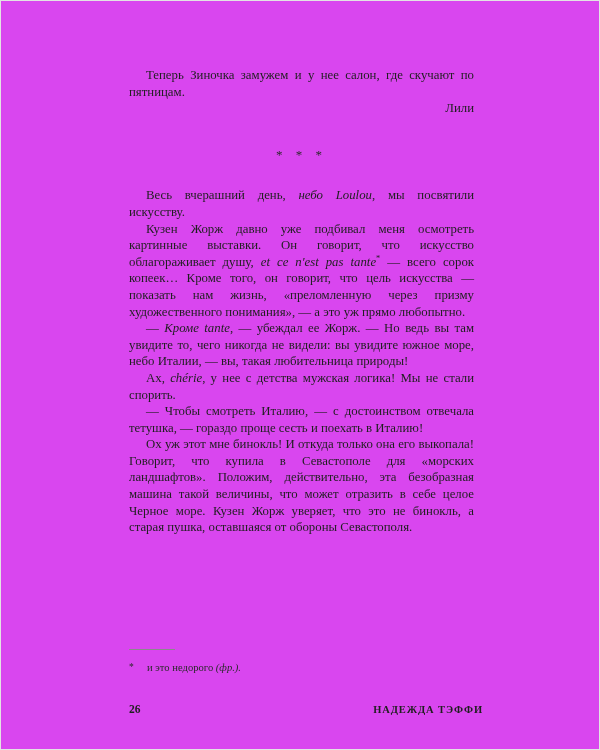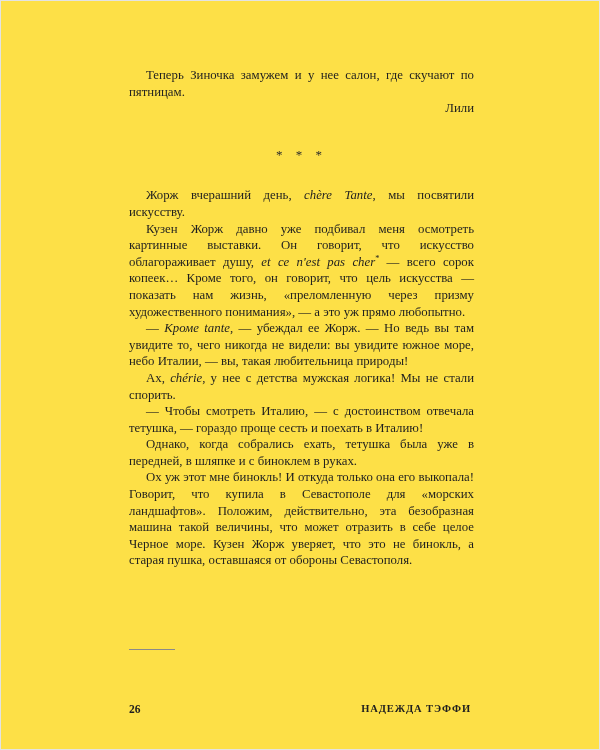--- a/index.html
+++ b/index.html
@@ -4,21 +4,21 @@
 <style>
   * { margin: 0; padding: 0; box-sizing: border-box; }
   html, body {
     width: 600px; height: 750px;
     background: #f4f4f4;
     font-family: "Liberation Serif", "DejaVu Serif", serif;
   }
   .page {
     position: relative;
     width: 600px; height: 750px;
-    background: #fde047;
+    background: #d946ef;
     border: 1px solid #e3e3e3;
     color: #1f1f1f;
   }
   .text-block {
     position: absolute;
     left: 128px; top: 66px;
     width: 345px;
     font-size: 12.8px;
     line-height: 16.6px;
     text-align: justify;
@@ -55,52 +55,52 @@
     color: #2a2a2a;
   }
   .fn-marker {
     display: inline-block;
     width: 18px;
     font-size: 9.5px;
     vertical-align: 1px;
   }
   .footer {
     position: absolute;
-    left: 128px; right: 128px; top: 702px;
+    left: 128px; right: 116px; top: 702px;
     display: flex;
     justify-content: space-between;
-    align-items: flex-start;
+    align-items: center;
     font-weight: 700;
     gap: 35px;
   }
   .page-number { font-size: 11.5px; }
   .author { font-size: 10.5px; letter-spacing: 0.9px; }
 </style>
 </head>
 <body>
 
 <div class="page">
 
   <div class="text-block">
     <p class="para">Теперь Зиночка замужем и у нее салон, где скучают по пятницам.</p>
     <p class="para signature">Лили</p>
     <div class="section-break">* * *</div>
     <div id="paragraphs">
-        <p class="para"><span>Жорж вчерашний день, </span><span class="italic">chère Tante</span><span>, мы посвятили искусству.</span></p>
-        <p class="para"><span>Кузен Жорж давно уже подбивал меня осмотреть картинные выставки. Он говорит, что искусство облагораживает душу, </span><span class="italic">et ce n'est pas cher</span><sup>*</sup><span> — всего сорок копеек… Кроме того, он говорит, что цель искусства — показать нам жизнь, «преломленную через призму художественного понимания», — а это уж прямо любопытно.</span></p>
+        <p class="para"><span>Весь вчерашний день, </span><span class="italic">небо Loulou</span><span>, мы посвятили искусству.</span></p>
+        <p class="para"><span>Кузен Жорж давно уже подбивал меня осмотреть картинные выставки. Он говорит, что искусство облагораживает душу, </span><span class="italic">et ce n'est pas tante</span><sup>*</sup><span> — всего сорок копеек… Кроме того, он говорит, что цель искусства — показать нам жизнь, «преломленную через призму художественного понимания», — а это уж прямо любопытно.</span></p>
         <p class="para"><span>— </span><span class="italic">Кроме tante</span><span>, — убеждал ее Жорж. — Но ведь вы там увидите то, чего никогда не видели: вы увидите южное море, небо Италии, — вы, такая любительница природы!</span></p>
         <p class="para"><span>Ах, </span><span class="italic">chérie</span><span>, у нее с детства мужская логика! Мы не стали спорить.</span></p>
         <p class="para"><span>— Чтобы смотреть Италию, — с достоинством отвечала тетушка, — гораздо проще сесть и поехать в Италию!</span></p>
-        <p class="para"><span>Однако, когда собрались ехать, тетушка была уже в передней, в шляпке и с биноклем в руках.</span></p>
         <p class="para"><span>Ох уж этот мне бинокль! И откуда только она его выкопала! Говорит, что купила в Севастополе для «морских ландшафтов». Положим, действительно, эта безобразная машина такой величины, что может отразить в себе целое Черное море. Кузен Жорж уверяет, что это не бинокль, а старая пушка, оставшаяся от обороны Севастополя.</span></p>
       </div>
   </div>
 
   <div class="footnote-area">
     <div class="footnote-rule"></div>
+    <p class="footnote"><span class="fn-marker">*</span><span>и это недорого </span><span class="italic">(фр.).</span></p>
   </div>
 
   <div class="footer">
     <span class="page-number">26</span>
     <span class="author">НАДЕЖДА ТЭФФИ</span>
   </div>
 
 </div>
 
 </body></html>

